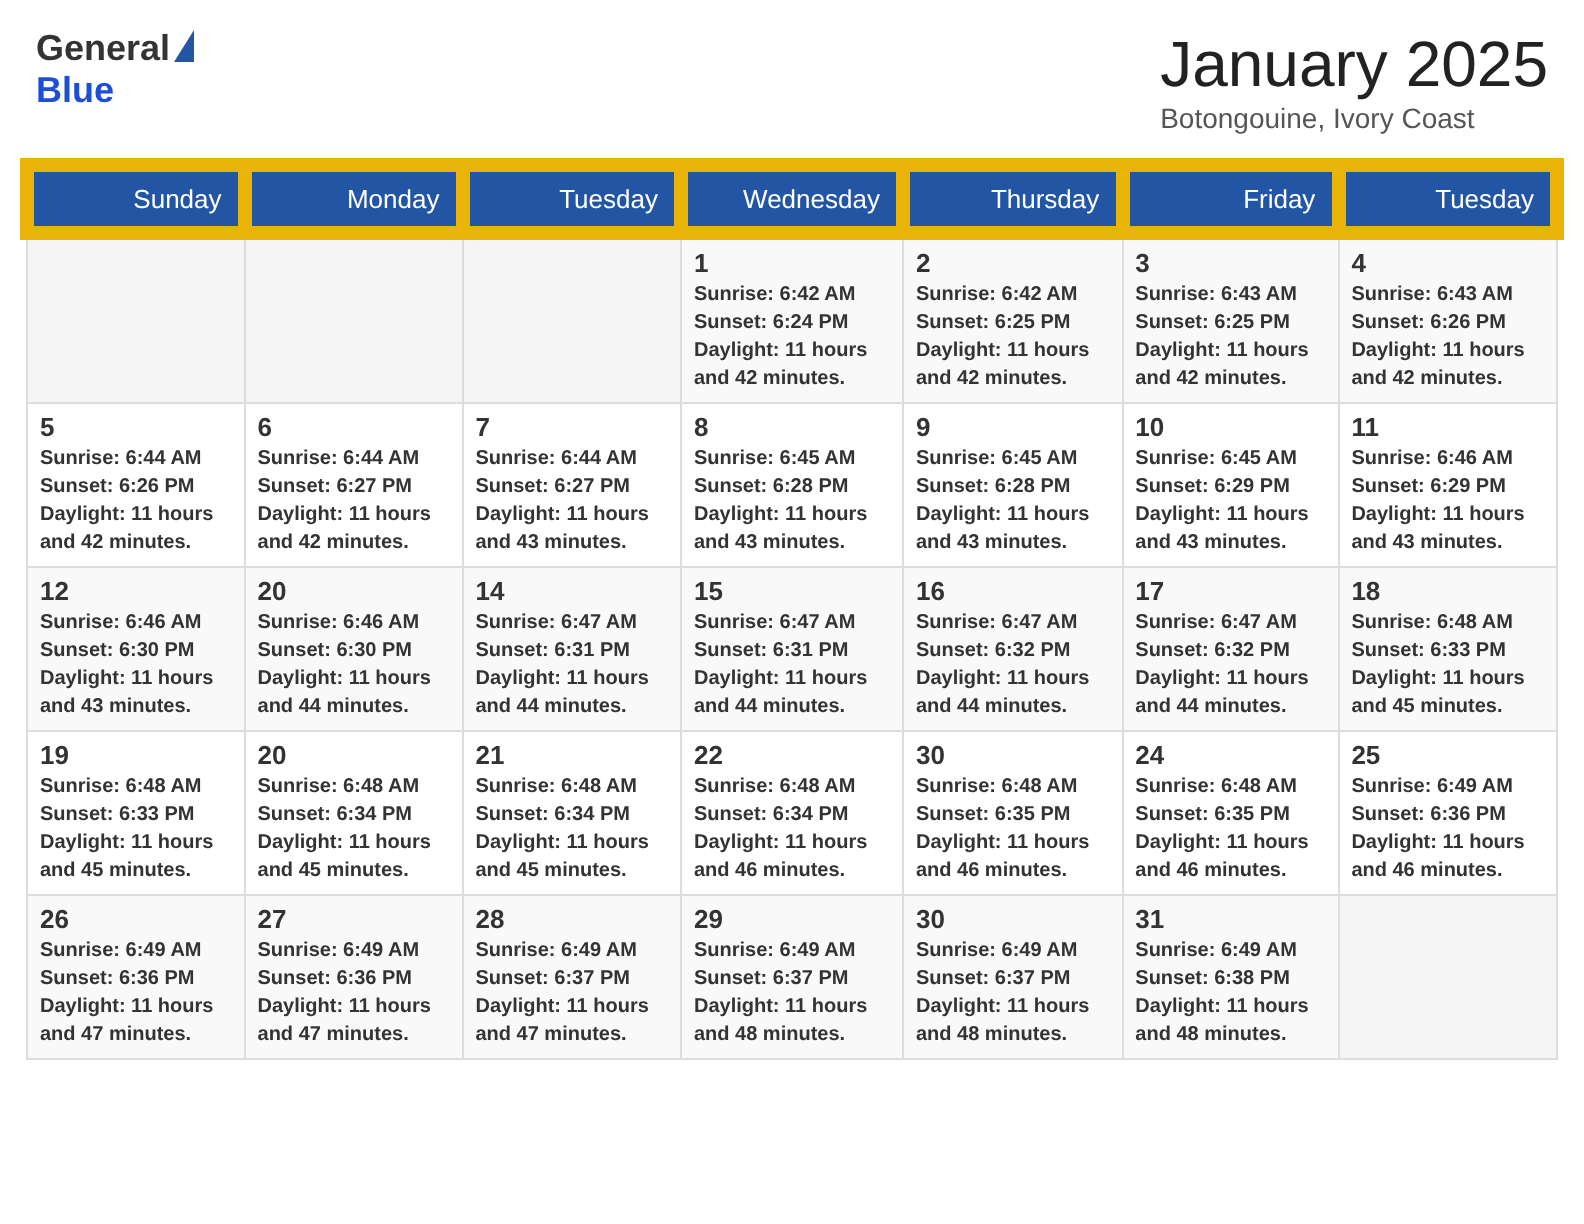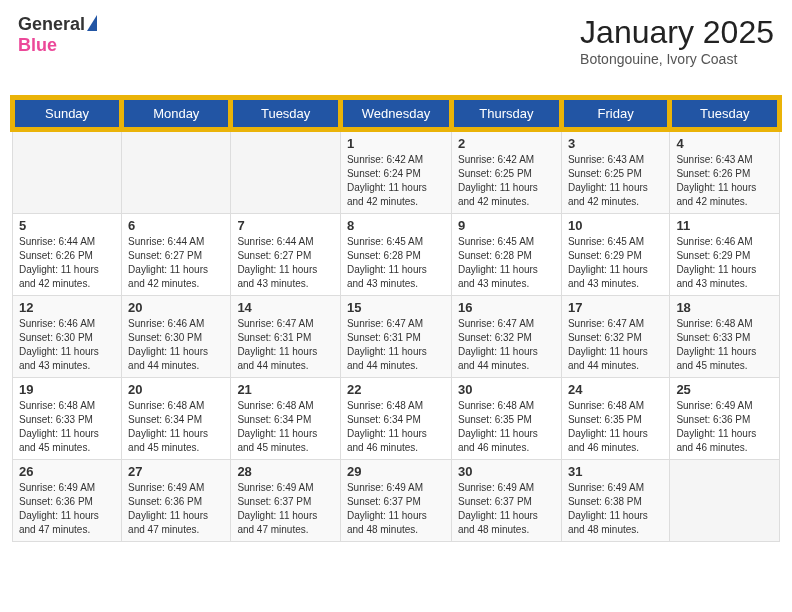--- a/index.html
+++ b/index.html
@@ -7,41 +7,41 @@
       font-family: Arial, sans-serif;
       background: #fff;
       width: 792px;
       min-height: 612px;
       padding: 10px;
     }
     .header {
       display: flex;
       justify-content: space-between;
       align-items: flex-start;
-      margin-bottom: 24px;
+      margin-bottom: 8px;
       padding: 4px 8px;
     }
     .logo {
       display: flex;
       flex-direction: column;
       align-items: flex-start;
     }
     .logo-text {
       display: flex;
       align-items: center;
     }
     .logo-general {
       font-size: 18px;
       font-weight: bold;
       color: #333;
     }
     .logo-blue {
       font-size: 18px;
       font-weight: bold;
-      color: #ec4899;
+      color: #1d4ed8;
     }
     .logo-triangle {
       width: 0;
       height: 0;
       border-left: 10px solid transparent;
       border-bottom: 16px solid #2255a4;
       margin-left: 2px;
       margin-top: -4px;
     }
     .title-section {
@@ -56,25 +56,25 @@
       color: #555;
     }
     .calendar {
       width: 100%;
       border-collapse: collapse;
       border: 1px solid #ccc;
     }
     .calendar th {
       background-color: #2255a4;
       color: #fff;
-      text-align: center;
+      text-align: right;
       padding: 6px 8px;
       font-size: 13px;
       font-weight: normal;
-      border: 5px solid #eab308;
+      border: 7px solid #eab308;
     }
     .calendar td {
       vertical-align: top;
       padding: 4px 6px;
       border: 1px solid #ddd;
       font-size: 10.5px;
       color: #333;
       background: #fff;
       width: 113px;
       min-height: 80px;
@@ -88,20 +88,21 @@
     .day-num {
       font-size: 13px;
       font-weight: bold;
       display: block;
       margin-bottom: 2px;
     }
     .day-info {
       font-size: 10px;
       line-height: 1.4;
       color: #333;
+      font-weight: bold;
     }
     .empty-cell {
       background: #f5f5f5 !important;
     }
   </style>
 </head>
 <body>
 
 <div class="header">
   <div class="logo">

